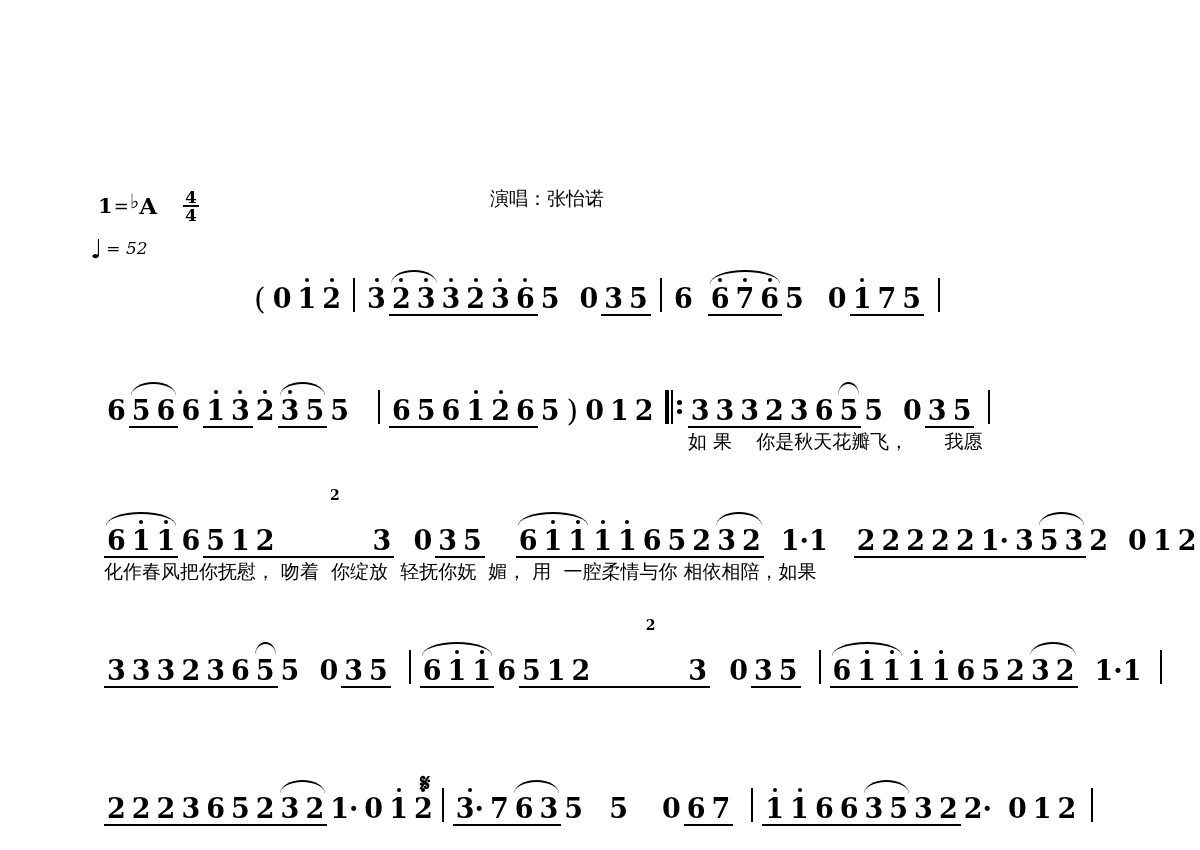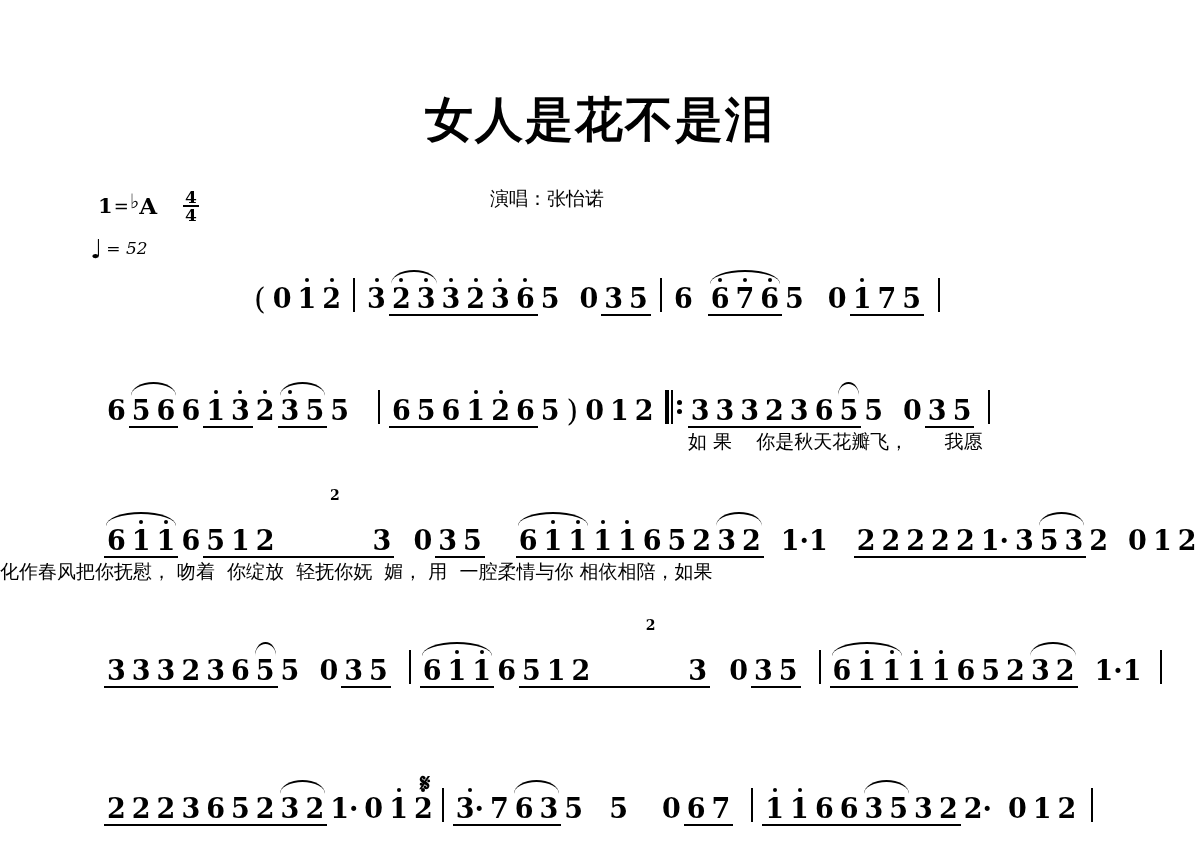--- a/index.html
+++ b/index.html
@@ -255,31 +255,31 @@
     position: absolute;
     font-size: 24px;
     font-weight: bold;
   }
 
   
   .lyrics {
     font-family: "DejaVu Sans", sans-serif;
     font-size: 19px;
     white-space: pre;
+    padding-left: 104px;
     box-sizing: border-box;
     height: 30px;
     line-height: 30px;
   }
 </style>
 </head>
 <body>
 
 <div class="sheet">
 
-  <div class="title">女人是花不是泪</div>
   <div class="singer">演唱：张怡诺</div>
 
 
   <div class="keyblock">
     <div class="keyline">
       <span class="key-1">1</span>
       <span class="key-eq">=</span>
       <span class="key-flat">♭</span>
       <span class="key-note">A</span>
       <span class="meter">

